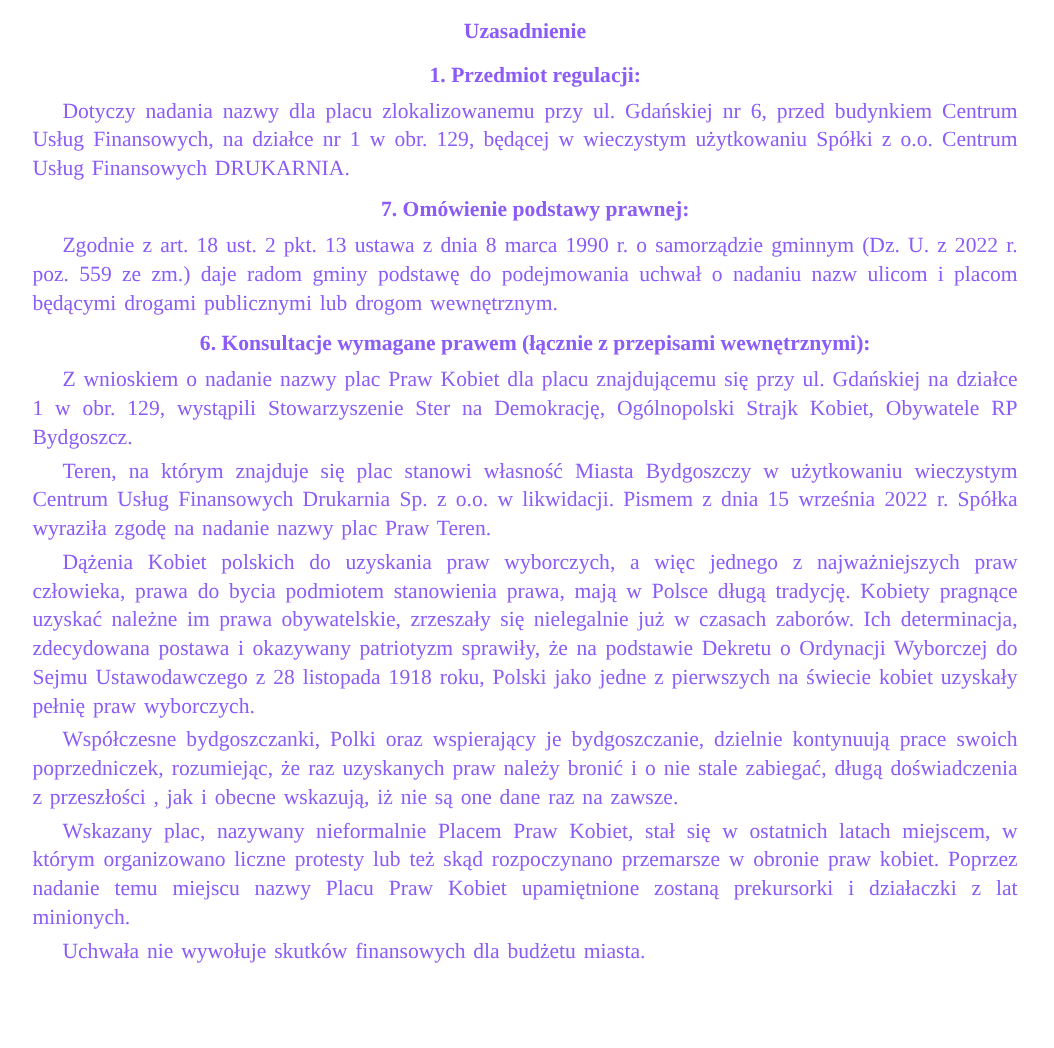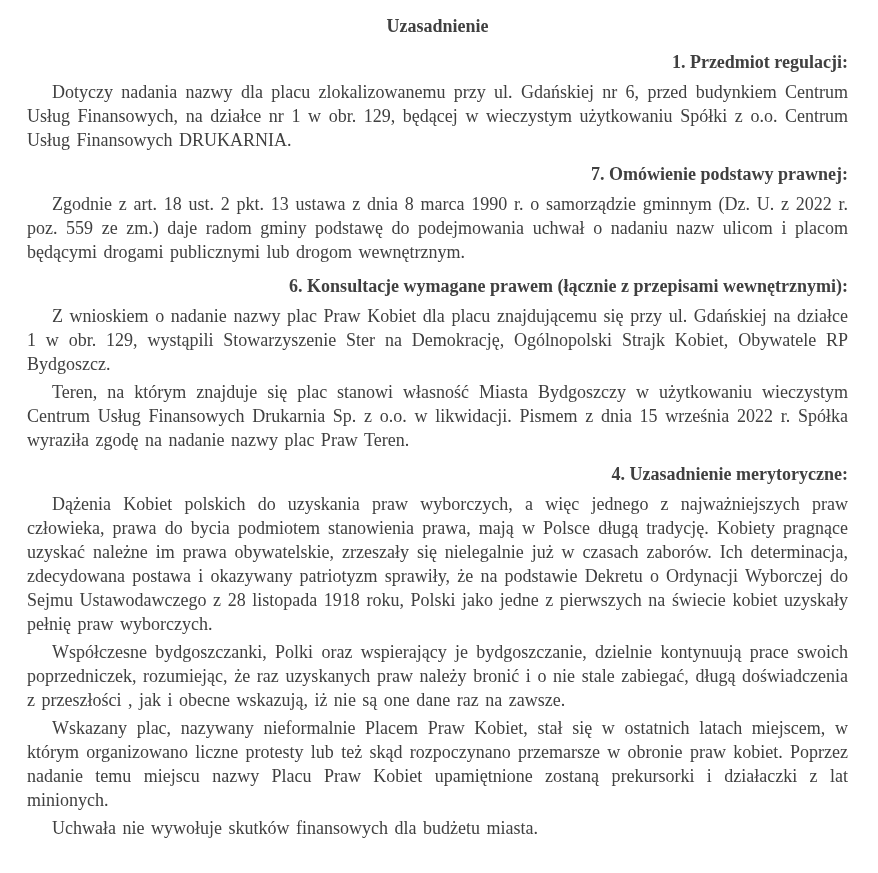--- a/index.html
+++ b/index.html
@@ -6,32 +6,32 @@
   .page{
     width:878px;
     height:873px;
     box-sizing:border-box;
     padding:14px 30px 12px 27px;
     display:flex;
     flex-direction:column;
     font-family:"Liberation Serif","DejaVu Serif",serif;
     font-size:18px;
     line-height:24px;
-    color:#404040;
+    color:#8b5cf6;
   }
   .doc-title{
     font-size:18px;
     font-weight:bold;
     text-align:center;
     margin:0 0 6px 0;
   }
   .heading{
     font-size:18px;
     font-weight:bold;
-    text-align:right;
+    text-align:center;
     margin:6px 0 6px 17px;
   }
   .para{
     margin:0 0 4px 0;
     text-align:justify;
     text-indent:25px;
     word-spacing:2px;
   }
   .b{font-weight:normal;}
 </style>
@@ -49,21 +49,20 @@
   <h2 class="heading">7. Omówienie podstawy prawnej:</h2>
 
   <p class="para">Zgodnie z art. 18 ust. 2 pkt. 13 ustawa z dnia 8 marca 1990 r. o samorządzie gminnym (Dz. U. z 2022 r. poz. 559 ze zm.) daje radom gminy podstawę do podejmowania uchwał o nadaniu nazw ulicom i placom będącymi drogami publicznymi lub drogom wewnętrznym.</p>
 
   <h2 class="heading">6. Konsultacje wymagane prawem (łącznie z przepisami wewnętrznymi):</h2>
 
   <p class="para"><span>Z wnioskiem o nadanie nazwy </span><span class="b">plac Praw Kobiet</span><span> dla placu znajdującemu się przy ul. Gdańskiej na działce 1 w obr. 129, wystąpili Stowarzyszenie Ster na Demokrację, Ogólnopolski Strajk Kobiet, Obywatele RP Bydgoszcz.</span></p>
 
   <p class="para"><span>Teren, na którym znajduje się plac stanowi własność Miasta Bydgoszczy w użytkowaniu wieczystym Centrum Usług Finansowych Drukarnia Sp. z o.o. w likwidacji. Pismem z dnia 15 września 2022 r. Spółka wyraziła zgodę na nadanie nazwy </span><span class="b">plac Praw Teren.</span></p>
 
-  <h2 class="heading">4. Uzasadnienie merytoryczne:</h2>
 
   <p class="para">Dążenia Kobiet polskich do uzyskania praw wyborczych, a więc jednego z najważniejszych praw człowieka, prawa do bycia podmiotem stanowienia prawa, mają w Polsce długą tradycję. Kobiety pragnące uzyskać należne im prawa obywatelskie, zrzeszały się nielegalnie już w czasach zaborów. Ich determinacja, zdecydowana postawa i okazywany patriotyzm sprawiły, że na podstawie Dekretu o Ordynacji Wyborczej do Sejmu Ustawodawczego z 28 listopada 1918 roku, Polski jako jedne z pierwszych na świecie kobiet uzyskały pełnię praw wyborczych.</p>
 
   <p class="para">Współczesne bydgoszczanki, Polki oraz wspierający je bydgoszczanie, dzielnie kontynuują prace swoich poprzedniczek, rozumiejąc, że raz uzyskanych praw należy bronić i o nie stale zabiegać, długą doświadczenia z przeszłości , jak i obecne wskazują, iż nie są one dane raz na zawsze.</p>
 
   <p class="para">Wskazany plac, nazywany nieformalnie Placem Praw Kobiet, stał się w ostatnich latach miejscem, w którym organizowano liczne protesty lub też skąd rozpoczynano przemarsze w obronie praw kobiet. Poprzez nadanie temu miejscu nazwy Placu Praw Kobiet upamiętnione zostaną prekursorki i działaczki z lat minionych.</p>
 
 
   <p class="para">Uchwała nie wywołuje skutków finansowych dla budżetu miasta.</p>
 

